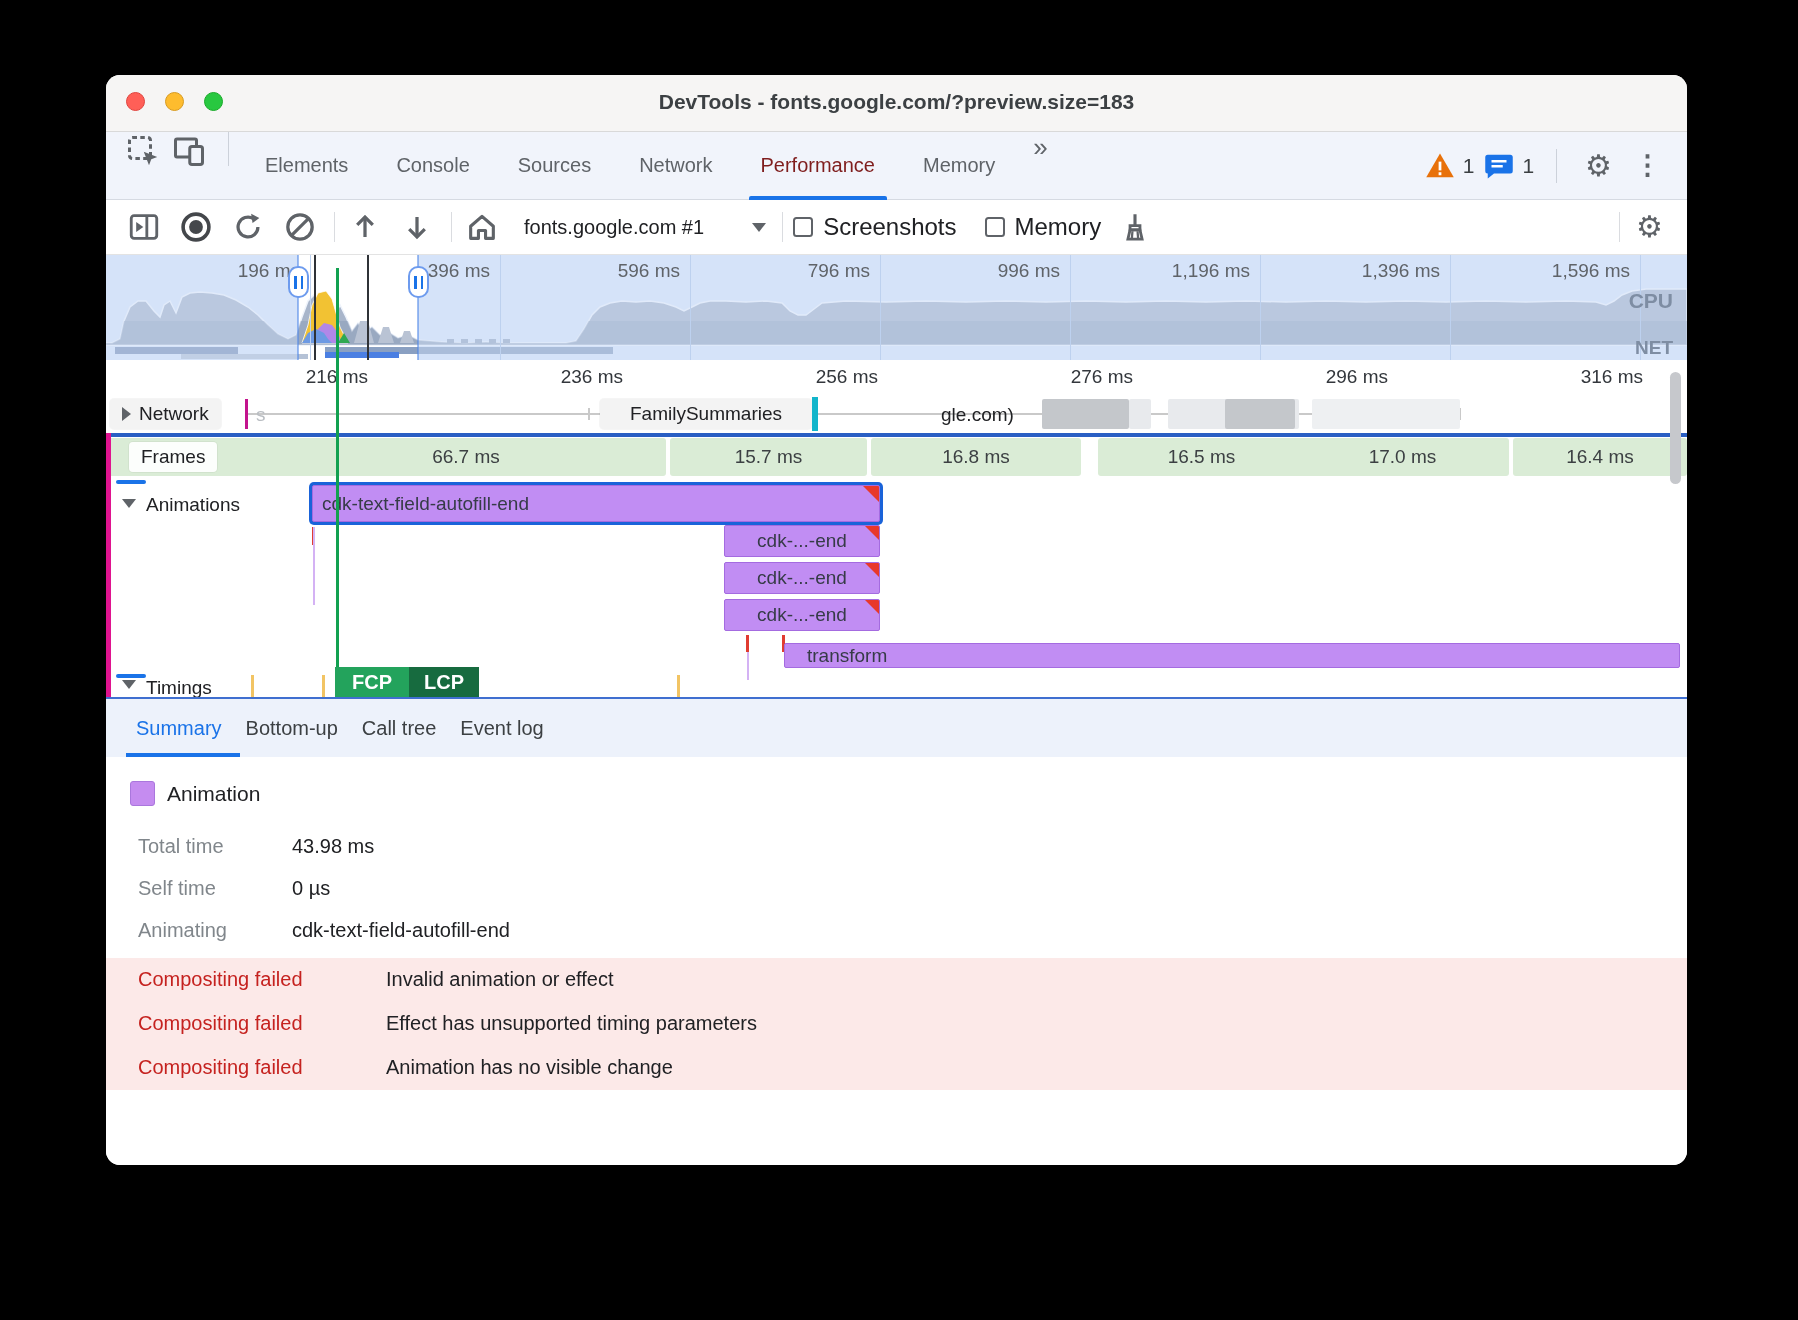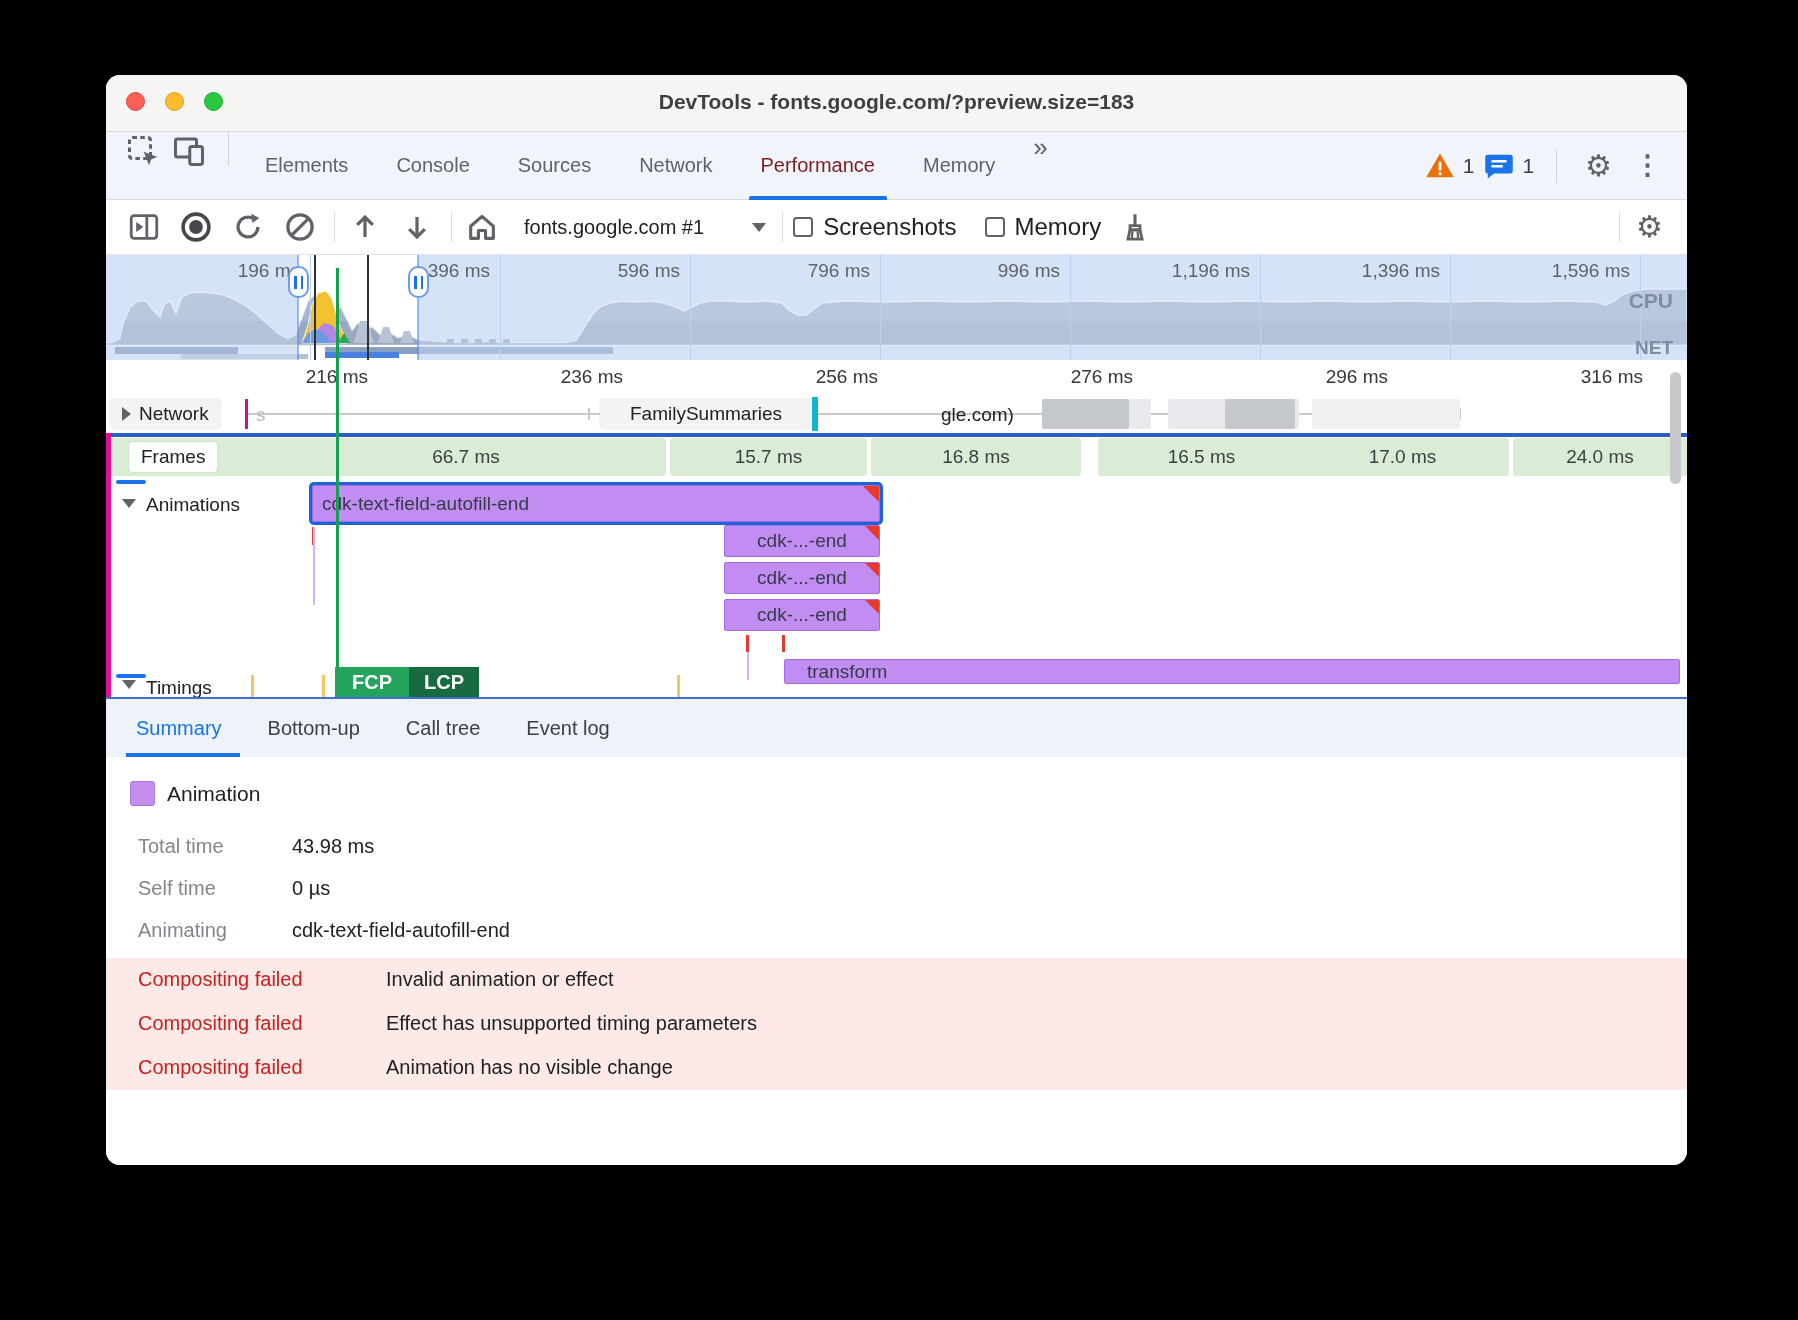--- a/index.html
+++ b/index.html
@@ -82,21 +82,21 @@
   .pbar .lbl { position:absolute; left:9px; top:50%; transform:translateY(-50%); white-space:nowrap; }
   .pbar .lbl.center { left:50%; transform:translate(-50%,-50%); }
   .redcorner { position:absolute; right:0; top:0; width:0; height:0; border-left:16px solid transparent; border-top:16px solid #e8382a; }
   .mainbar-sel { box-shadow:0 0 0 3px #1a63d9; }
   .vtick { position:absolute; width:3px; }
   .marker { position:absolute; top:190px; height:30px; color:#fff; font-weight:bold; font-size:20px; display:flex; align-items:center; justify-content:center; }
   .greenline { position:absolute; left:230px; top:193px; width:3px; height:399px; background:#12a150; }
   .scrollthumb { position:absolute; left:1564px; top:297px; width:11px; height:112px; background:#c6c8cc; border-radius:6px; }
 
   
-  .btabs { position:absolute; left:0; top:622px; width:100%; height:60px; background:#edf2fb; border-top:2px solid #3f6fd0; display:flex; align-items:center; padding-left:30px; gap:46px; }
+  .btabs { position:absolute; left:0; top:622px; width:100%; height:60px; background:#edf2fb; border-top:2px solid #3f6fd0; display:flex; align-items:center; padding-left:30px; gap:24px; }
   .btab { font-size:20px; color:#3c4043; position:relative; height:58px; line-height:58px; white-space:nowrap;}
   .btab.active { color:#1a73e8; }
   .btab.active::after { content:""; position:absolute; left:-10px; right:-18px; bottom:0; height:4px; background:#1a73e8; }
 
   
   .summary { position:absolute; left:0; top:682px; width:100%; height:408px; background:#fff; }
   .legend { position:absolute; left:24px; top:24px; display:flex; align-items:center; gap:12px; }
   .swatch { width:25px; height:25px; background:#c58cf0; border:1px solid #aa77dd; border-radius:3px; }
   .legend span { font-size:21px; color:#202124; }
   .srow { position:absolute; left:32px; font-size:20px; display:flex; }
@@ -350,21 +350,21 @@
     <div class="fseg" style="left:765px;width:210px;">
         <span>16.8 ms</span>
       </div>
     <div class="fseg" style="left:979px;width:207px;margin-left:13px;">
         <span>16.5 ms</span>
       </div>
     <div class="fseg" style="left:1190px;width:213px;">
         <span>17.0 ms</span>
       </div>
     <div class="fseg" style="left:1407px;width:174px;">
-        <span>24.0 ms</span>
+        <span>16.4 ms</span>
       </div>
     <div class="pill" style="left:23px;top:5px;background:rgba(255,255,255,.92);">
         <span>Frames</span>
       </div>
   </div>
 
   <div class="tracks">
     <div class="minibar" style="top:3px"></div>
     <div class="tri-d" style="left:16px;top:22px;"></div>
     <div class="trklabel" style="left:40px;top:17px;">Animations</div>
@@ -385,21 +385,21 @@
       <span class="redcorner" style="border-left-width:14px;border-top-width:14px;"></span>
     </div>
     <div class="pbar" style="left:618px;top:122px;width:156px;height:32px;">
       <span class="lbl center">cdk-...-end</span>
       <span class="redcorner" style="border-left-width:14px;border-top-width:14px;"></span>
     </div>
 
     <div class="vtick" style="left:640px;top:158px;height:17px;background:#e03c31;"></div>
     <div class="vtick" style="left:676px;top:158px;height:17px;background:#e03c31;"></div>
     <div class="vtick" style="left:641px;top:175px;height:28px;width:2px;background:#d4b2f4;"></div>
-    <div class="pbar" style="left:678px;top:166px;width:896px;height:25px;margin-top:16px;">
+    <div class="pbar" style="left:678px;top:166px;width:896px;height:25px;">
       <span class="lbl" style="left:22px;">transform</span>
     </div>
 
     <div class="tri-d" style="left:16px;top:203px;"></div>
     <div class="trklabel" style="left:40px;top:200px;">Timings</div>
     <div class="minibar" style="top:197px"></div>
     <div class="vtick" style="left:145px;top:198px;height:22px;background:#f2c464;"></div>
     <div class="vtick" style="left:216px;top:198px;height:22px;background:#f2c464;"></div>
     <div class="vtick" style="left:571px;top:198px;height:22px;background:#f2c464;"></div>
 

